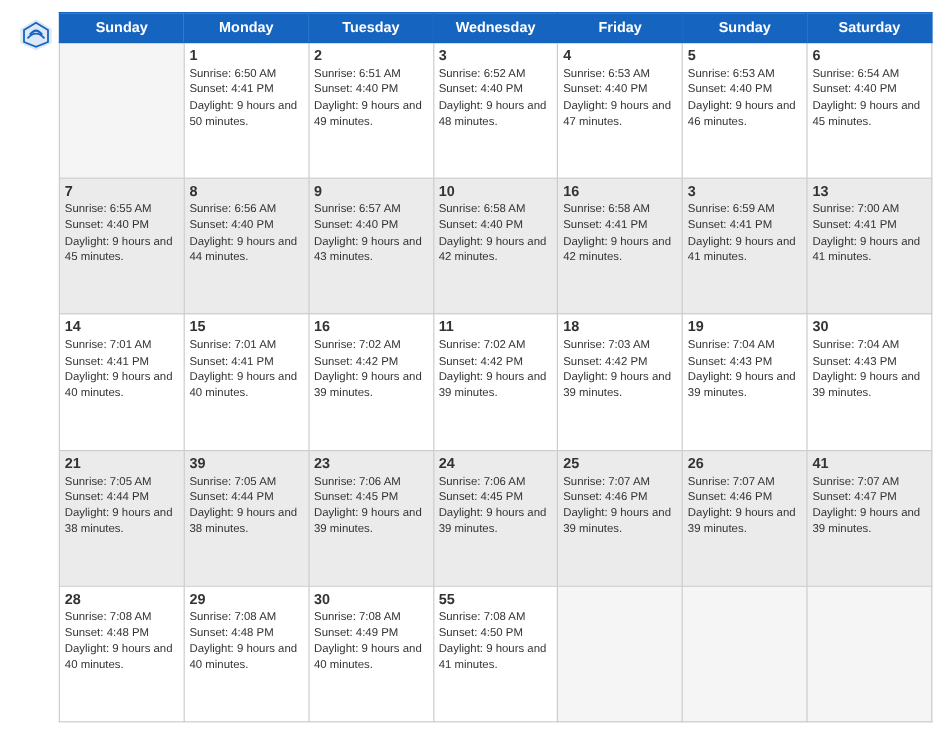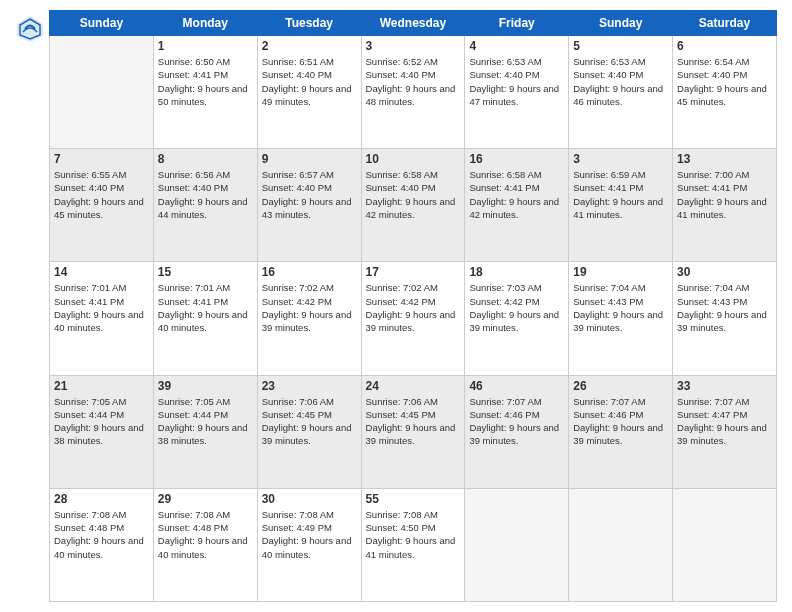--- a/index.html
+++ b/index.html
@@ -198,21 +198,21 @@
           </td>
           <td>
             <span class="day-num">15</span>
             <div class="day-info">Sunrise: 7:01 AM<br>Sunset: 4:41 PM<br>Daylight: 9 hours and 40 minutes.</div>
           </td>
           <td>
             <span class="day-num">16</span>
             <div class="day-info">Sunrise: 7:02 AM<br>Sunset: 4:42 PM<br>Daylight: 9 hours and 39 minutes.</div>
           </td>
           <td>
-            <span class="day-num">17</span>
+            <span class="day-num">11</span>
             <div class="day-info">Sunrise: 7:02 AM<br>Sunset: 4:42 PM<br>Daylight: 9 hours and 39 minutes.</div>
           </td>
           <td>
             <span class="day-num">18</span>
             <div class="day-info">Sunrise: 7:03 AM<br>Sunset: 4:42 PM<br>Daylight: 9 hours and 39 minutes.</div>
           </td>
           <td>
             <span class="day-num">19</span>
             <div class="day-info">Sunrise: 7:04 AM<br>Sunset: 4:43 PM<br>Daylight: 9 hours and 39 minutes.</div>
           </td>
@@ -232,29 +232,29 @@
           </td>
           <td>
             <span class="day-num">23</span>
             <div class="day-info">Sunrise: 7:06 AM<br>Sunset: 4:45 PM<br>Daylight: 9 hours and 39 minutes.</div>
           </td>
           <td>
             <span class="day-num">24</span>
             <div class="day-info">Sunrise: 7:06 AM<br>Sunset: 4:45 PM<br>Daylight: 9 hours and 39 minutes.</div>
           </td>
           <td>
-            <span class="day-num">46</span>
+            <span class="day-num">25</span>
             <div class="day-info">Sunrise: 7:07 AM<br>Sunset: 4:46 PM<br>Daylight: 9 hours and 39 minutes.</div>
           </td>
           <td>
             <span class="day-num">26</span>
             <div class="day-info">Sunrise: 7:07 AM<br>Sunset: 4:46 PM<br>Daylight: 9 hours and 39 minutes.</div>
           </td>
           <td>
-            <span class="day-num">33</span>
+            <span class="day-num">41</span>
             <div class="day-info">Sunrise: 7:07 AM<br>Sunset: 4:47 PM<br>Daylight: 9 hours and 39 minutes.</div>
           </td>
         </tr>
         <tr>
           <td>
             <span class="day-num">28</span>
             <div class="day-info">Sunrise: 7:08 AM<br>Sunset: 4:48 PM<br>Daylight: 9 hours and 40 minutes.</div>
           </td>
           <td>
             <span class="day-num">29</span>

